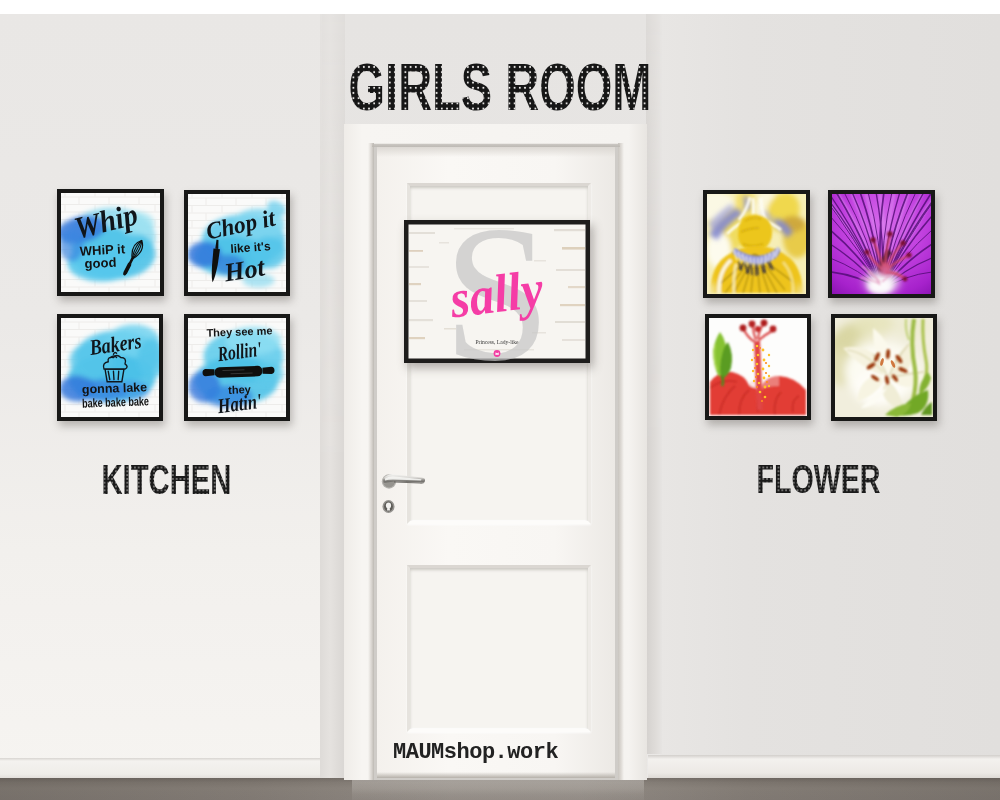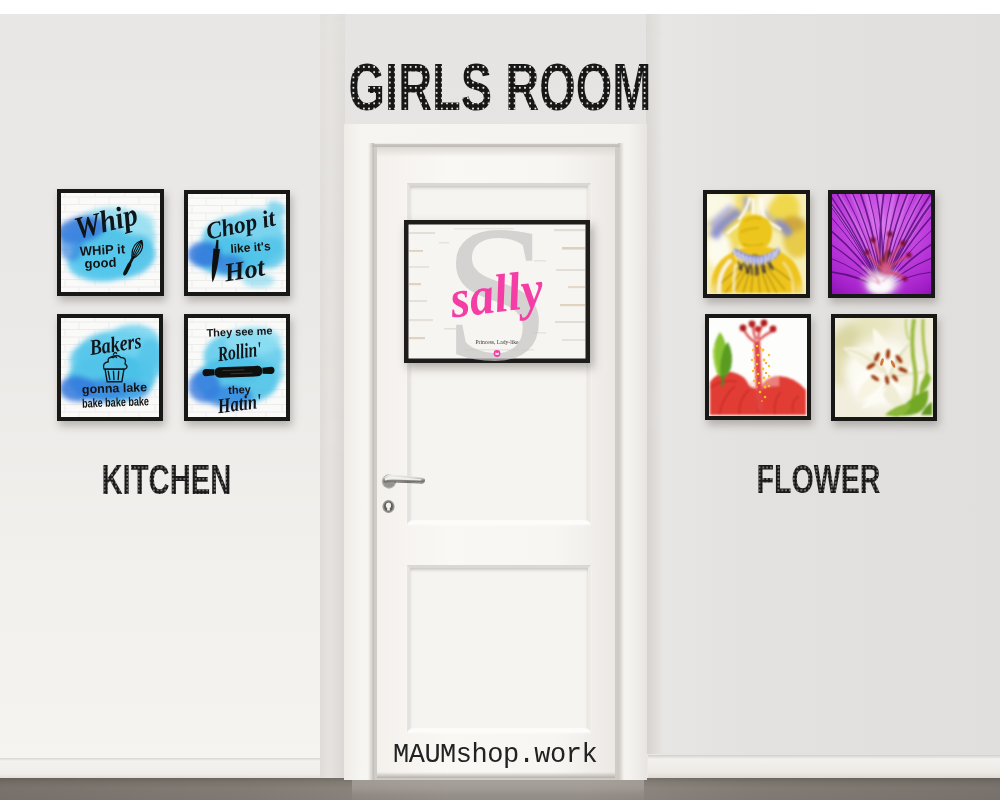--- a/index.html
+++ b/index.html
@@ -584,16 +584,16 @@
 
     <text x="93" y="92" text-anchor="middle" font-family="Liberation Serif, serif" font-style="italic" font-weight="bold" font-size="54" fill="#f53da6" transform="rotate(-7 93 78)" textLength="93" lengthAdjust="spacingAndGlyphs">sally</text>
 
     <text x="93" y="124" text-anchor="middle" font-family="Liberation Serif, serif" font-size="5.6" fill="#3b3b3b">Princess, Lady-like</text>
 
     <circle cx="93" cy="133.5" r="3.4" fill="#f23da2"></circle>
     <path d="M91.3,134.7 l0.4-2.4 1.4,1.1 1.4-1.1 0.4,2.4 z" fill="#ffffff"></path>
   </svg>
 
   <div class="abs" style="left:393px;top:726px;width:210px;height:28px;
-       font-family:'Liberation Mono',monospace;font-weight:normal;font-size:27px;
+       font-family:'Liberation Mono',monospace;font-weight:bold;font-size:22px;
        letter-spacing:-0.5px;color:#222222;">MAUMshop.work</div>
 
 </div>
 
 </body></html>

